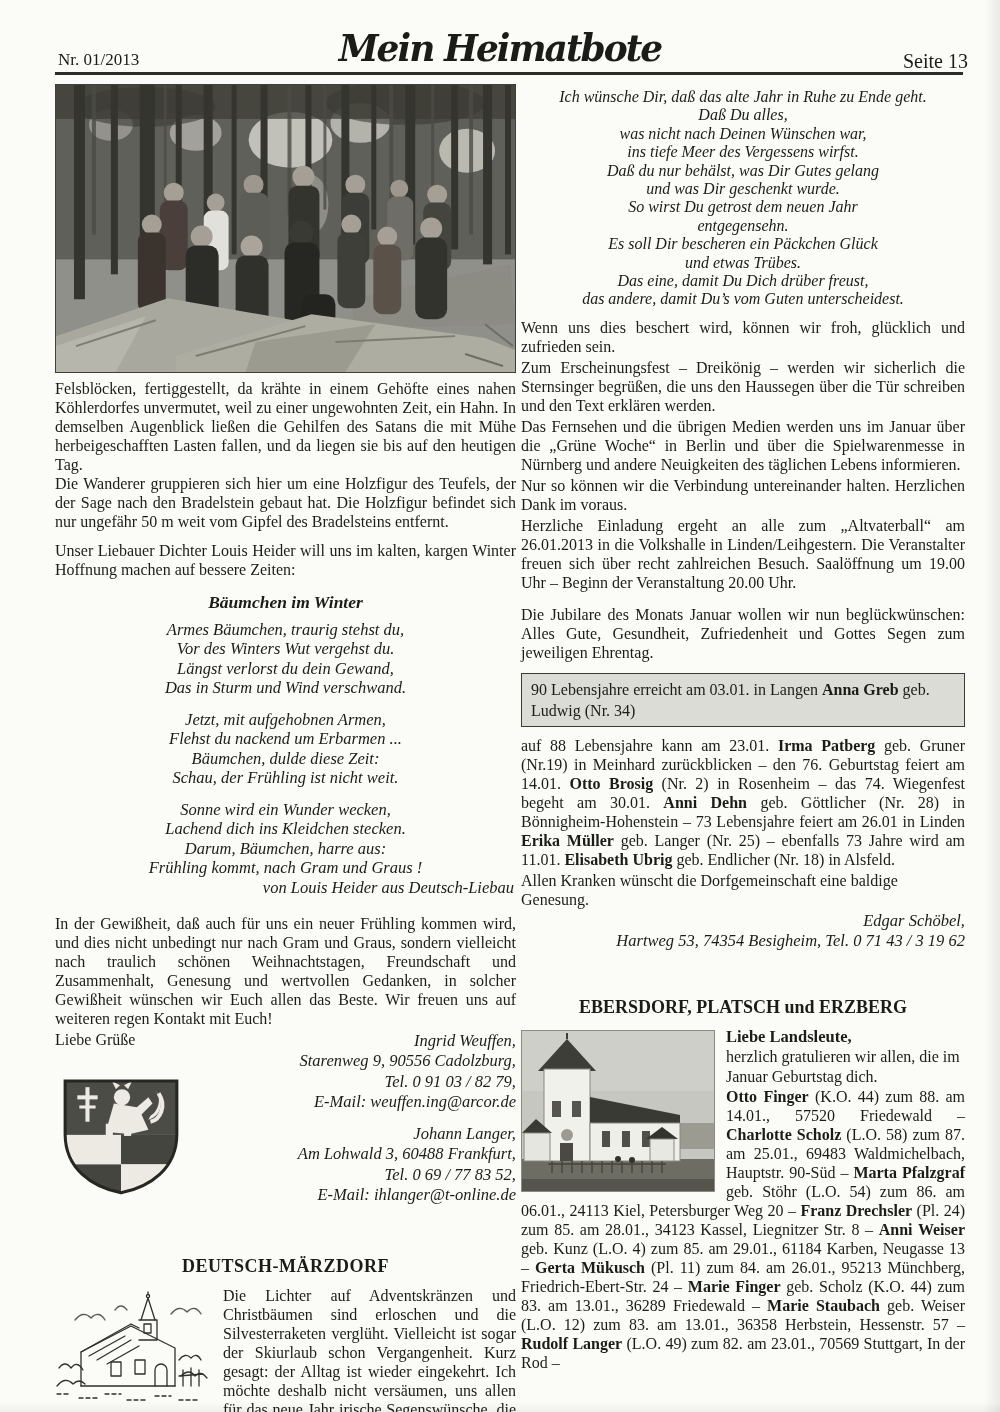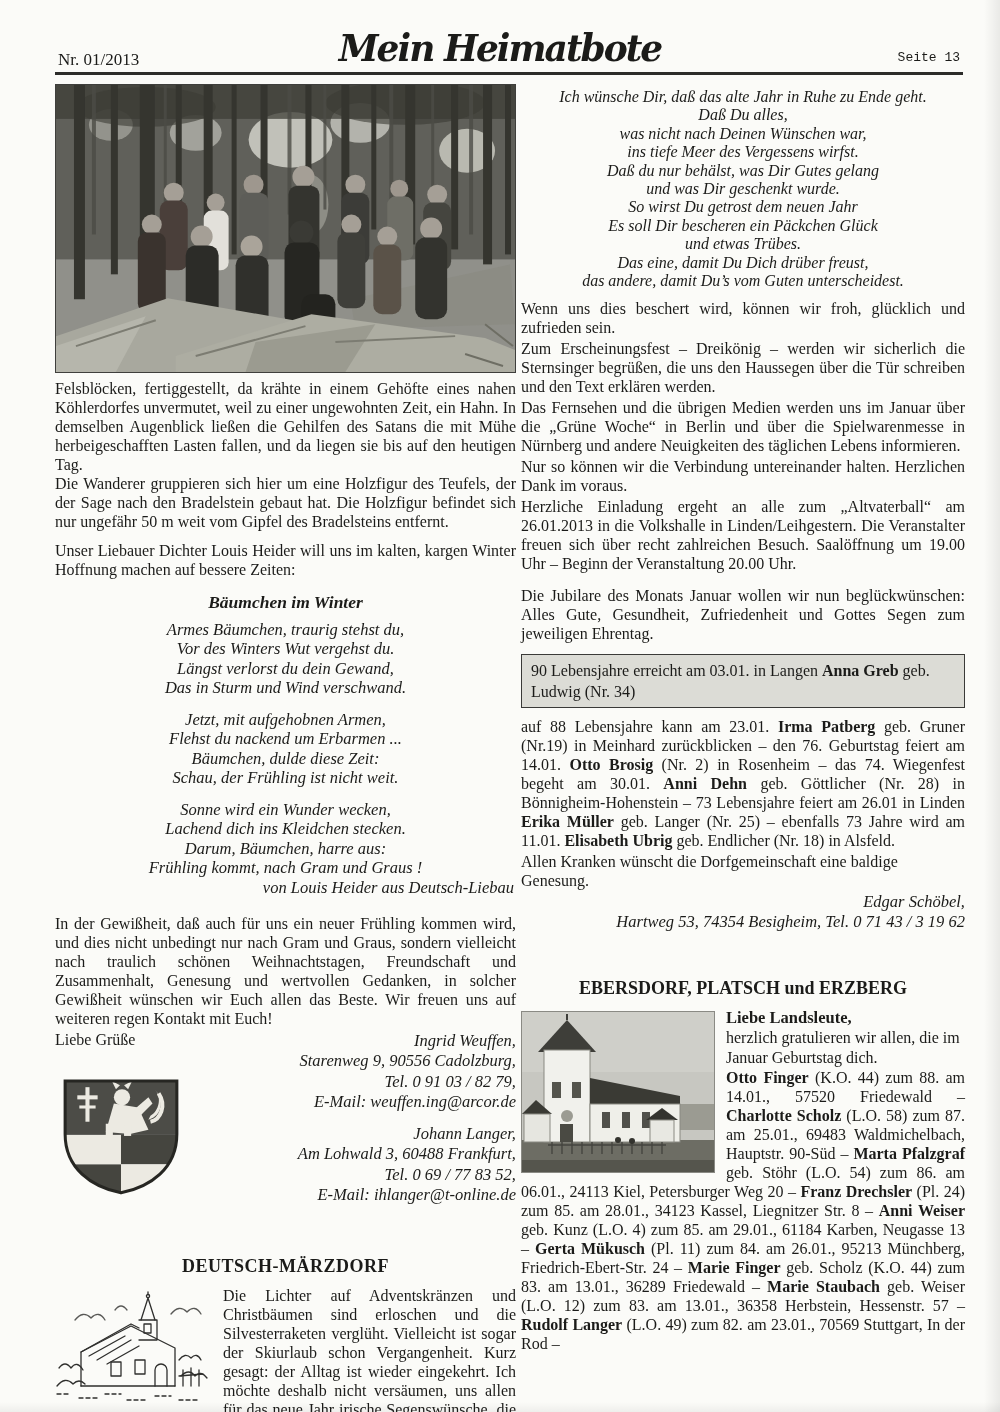--- a/index.html
+++ b/index.html
@@ -8,21 +8,21 @@
     background:#fbfbf8;color:#1b1b19;
     font-family:"Liberation Serif","DejaVu Serif",serif;
     -webkit-font-smoothing:antialiased;
   }
   body::after{content:"";position:absolute;right:0;top:0;width:16px;height:100%;
     background:linear-gradient(to right,rgba(0,0,0,0),rgba(0,0,0,0.07));pointer-events:none;}
   body::before{content:"";position:absolute;left:0;bottom:0;width:100%;height:10px;
     background:linear-gradient(to bottom,rgba(0,0,0,0),rgba(0,0,0,0.05));pointer-events:none;}
 
   .hdr-issue{position:absolute;left:58px;top:50px;font-size:17px;}
-  .hdr-page{position:absolute;right:40px;top:50px;font-size:13px;font-family:Liberation Mono, monospace;}
+  .hdr-page{position:absolute;right:32px;top:50px;font-size:20px;}
   .masthead{position:absolute;left:0;top:26px;width:100%;text-align:center;
     font-family:"DejaVu Serif",serif;font-weight:bold;font-style:italic;
     font-size:36px;letter-spacing:-2px;transform:scaleY(1.05);}
   .hdr-rule{position:absolute;left:55px;right:37px;top:72px;height:2.5px;background:#2c2c2a;}
 
   .col-left{position:absolute;left:55px;top:84px;width:461px;}
   .col-right{position:absolute;left:521px;top:88px;width:444px;}
 
   .body-text{font-size:16px;line-height:19px;text-align:justify;margin:0;}
   .photo-frame{width:461px;height:289px;border:1px solid #3f3f3c;box-sizing:border-box;background:#8f8f89;}
@@ -272,20 +272,21 @@
 <div class="col-right">
 
   <div class="wish">
       <div>Ich wünsche Dir, daß das alte Jahr in Ruhe zu Ende geht.</div>
       <div>Daß Du alles,</div>
       <div>was nicht nach Deinen Wünschen war,</div>
       <div>ins tiefe Meer des Vergessens wirfst.</div>
       <div>Daß du nur behälst, was Dir Gutes gelang</div>
       <div>und was Dir geschenkt wurde.</div>
       <div>So wirst Du getrost dem neuen Jahr</div>
+      <div>entgegensehn.</div>
       <div>Es soll Dir bescheren ein Päckchen Glück</div>
       <div>und etwas Trübes.</div>
       <div>Das eine, damit Du Dich drüber freust,</div>
       <div>das andere, damit Du’s vom Guten unterscheidest.</div>
     </div>
 
   <p class="rp" style="margin-top:9px;">Wenn uns dies beschert wird, können wir froh, glücklich und zufrieden sein.</p>
   <p class="rp">Zum Erscheinungsfest – Dreikönig – werden wir sicherlich die Sternsinger begrüßen, die uns den Haussegen über die Tür schreiben und den Text erklären werden.</p>
   <p class="rp">Das Fernsehen und die übrigen Medien werden uns im Januar über die „Grüne Woche“ in Berlin und über die Spielwarenmesse in Nürnberg und andere Neuigkeiten des täglichen Lebens informieren.</p>
   <p class="rp">Nur so können wir die Verbindung untereinander halten. Herzlichen Dank im voraus.</p>

